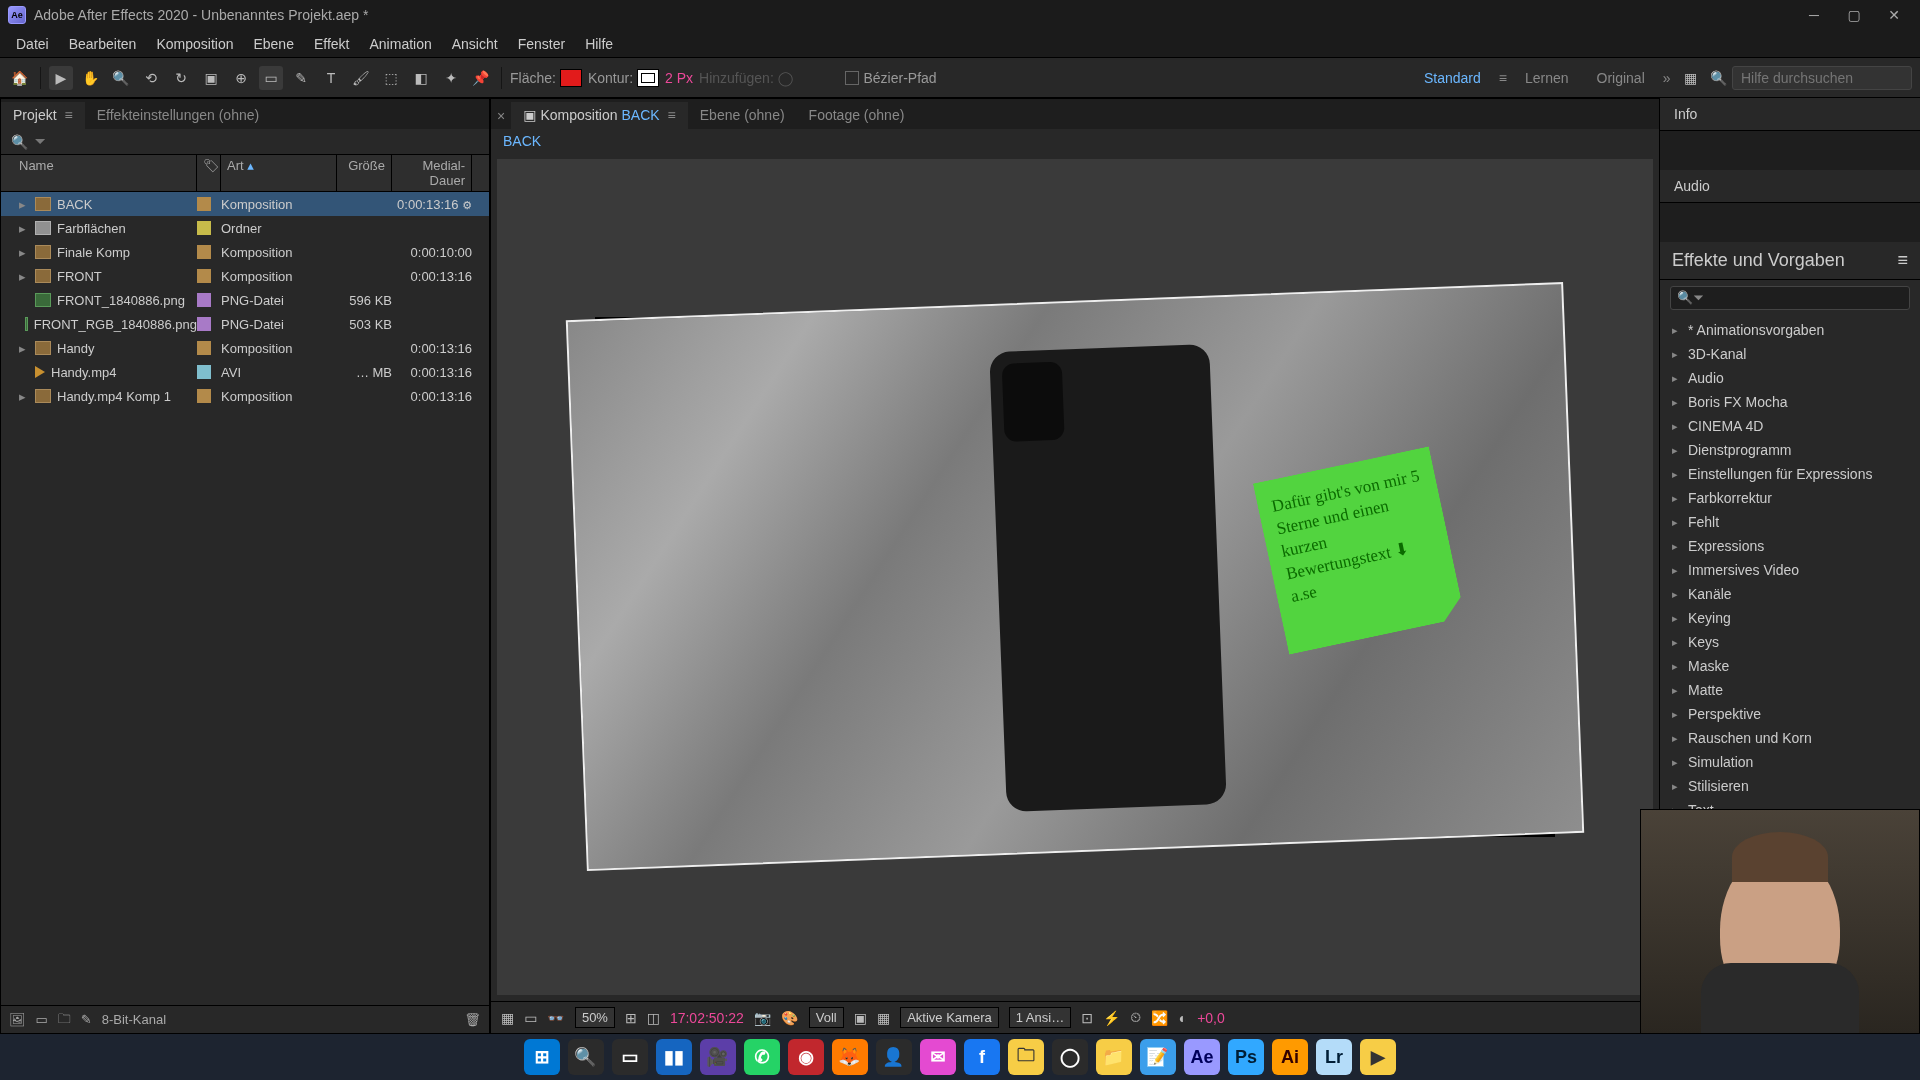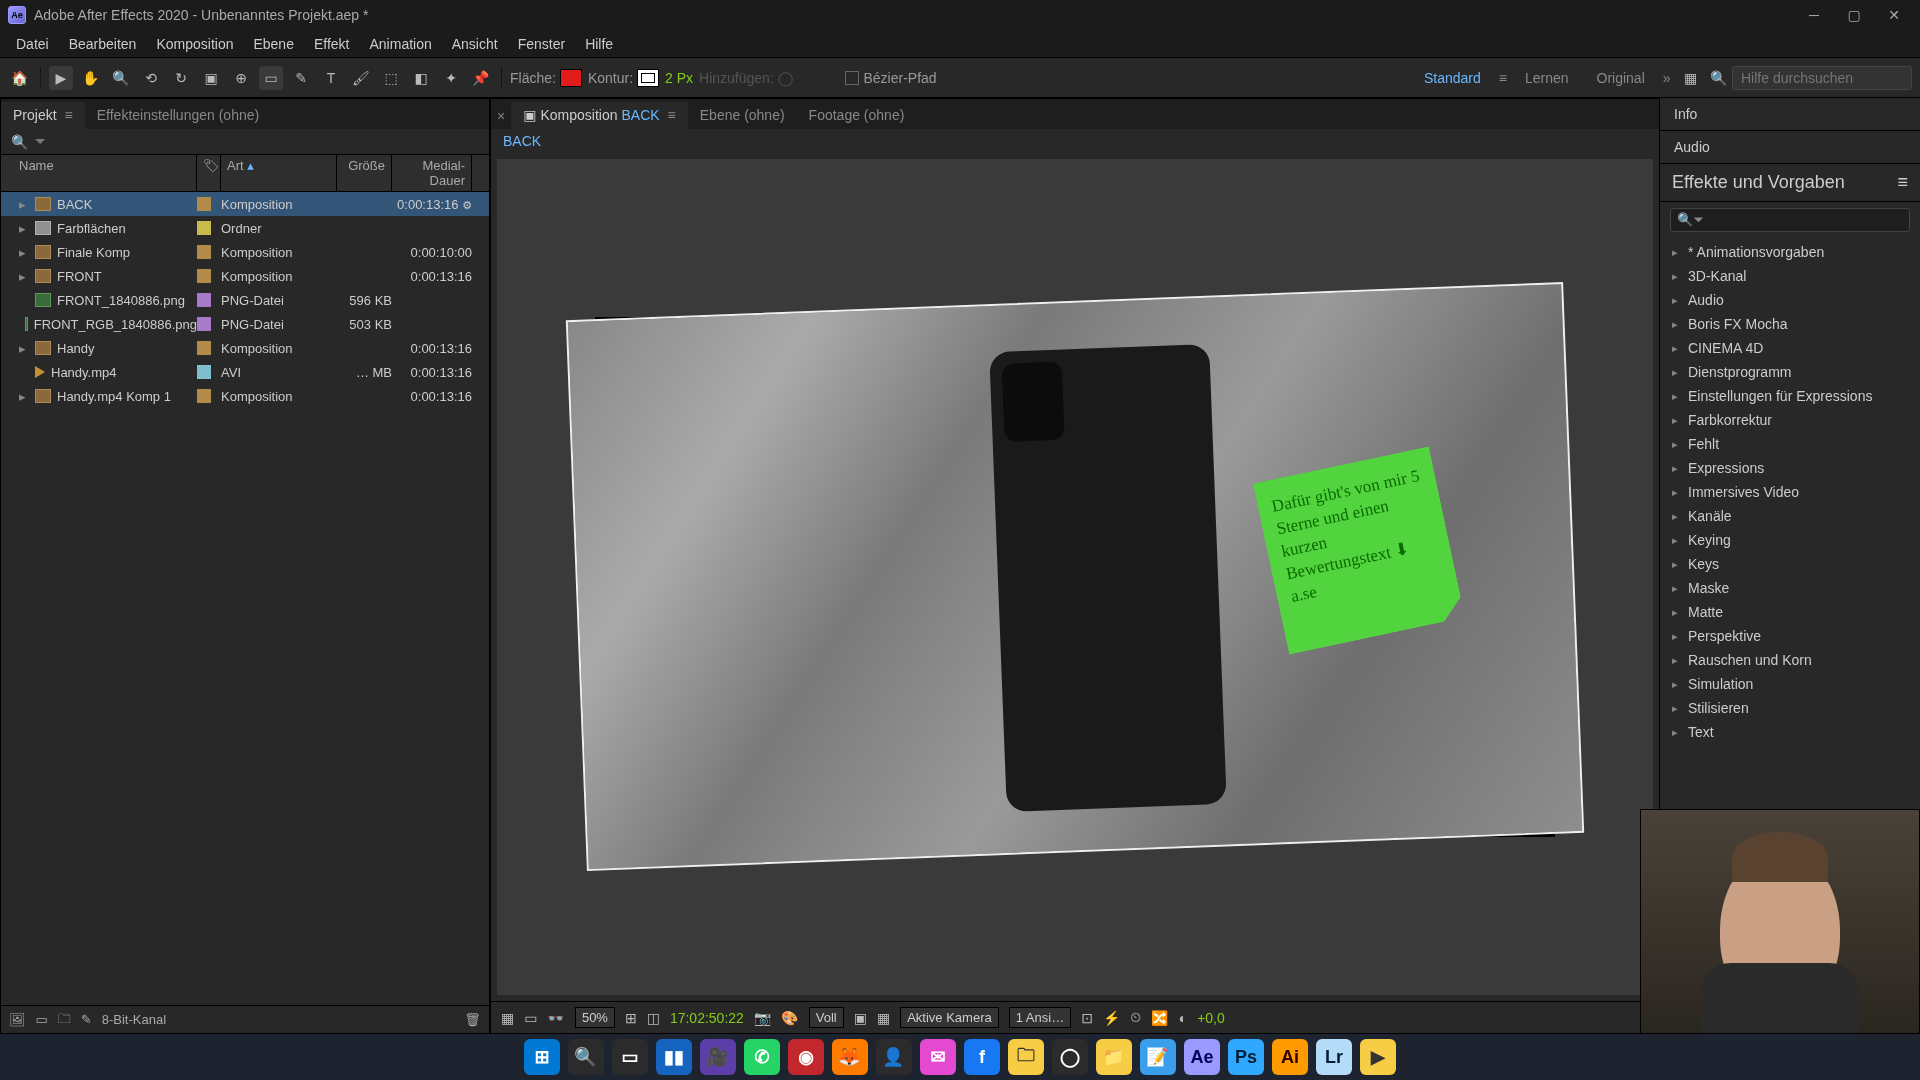--- a/index.html
+++ b/index.html
@@ -69,24 +69,24 @@
 .comp-crumb { padding: 4px 12px; background: #282828; }
 .comp-crumb a { color: #6bb7ff; font-size: 14px; }
 .viewer { flex: 1; background: #3a3a3a; display: flex; align-items: center; justify-content: center; position: relative; margin: 6px; }
 .viewport { width: 960px; height: 520px; background: #000; position: relative; overflow: visible; }
 .fake-video { position: absolute; width: 104%; height: 106%; left: -2%; top: -3%; transform: rotate(-2.2deg); background: linear-gradient(125deg,#888 0%,#aaa 18%,#7a7a7a 35%,#9a9a9a 55%,#6e6e6e 75%,#8e8e8e 100%); border: 2px solid #eee; }
 .phone { position: absolute; left: 42%; top: 6%; width: 220px; height: 460px; background: #1a1a1a; border-radius: 20px; transform: rotate(-2.2deg); }
 .phone::before { content:""; position: absolute; left: 12px; top: 12px; width: 60px; height: 78px; background: #0c0c0c; border-radius: 12px; }
 .sticky { position: absolute; right: 11%; top: 28%; width: 180px; height: 175px; background: #52d43f; transform: rotate(-12deg); padding: 16px 14px; color: #0b6b00; font-family: cursive; font-size: 17px; line-height: 1.35; clip-path: polygon(0 0,100% 0,100% 88%,88% 100%,0 100%); }
 .viewer-toolbar { height: 32px; background: #282828; display: flex; align-items: center; padding: 0 10px; gap: 10px; font-size: 14px; color: #bbb; border-top: 1px solid #000; }
 .viewer-toolbar select,.vt-drop { background: #333; color: #ccc; border: 1px solid #000; padding: 2px 6px; font-size: 13px; }
-.tc-blue { color: #84cc16; }
-
-
-.right-col { width: 260px; display: flex; flex-direction: column; }
+.tc-blue { color: #ec4899; }
+
+
+.right-col { width: 260px; display: flex; flex-direction: column; gap: 39px; }
 .right-tab { padding: 8px 14px; background: #282828; border-bottom: 1px solid #000; color: #ccc; font-size: 14px; }
 .effects-panel { flex: 1; background: #282828; display: flex; flex-direction: column; }
 .eff-head { display: flex; justify-content: space-between; align-items: center; padding: 8px 12px; color: #ccc; font-size: 18px; border-bottom: 1px solid #000; }
 .eff-search { margin: 6px 10px; background: #1e1e1e; border: 1px solid #444; border-radius: 3px; padding: 3px 6px; color: #888; font-size: 13px; display: flex; align-items: center; gap: 4px; }
 .eff-tree { flex: 1; overflow: auto; padding: 2px 0; }
 .eff-item { padding: 4px 12px; color: #ccc; font-size: 14px; display: flex; align-items: center; gap: 6px; }
 .eff-arrow { color: #888; font-size: 11px; width: 10px; }
 
 
 .timeline { height: 310px; background: #282828; border-top: 1px solid #000; display: flex; flex-direction: column; }

